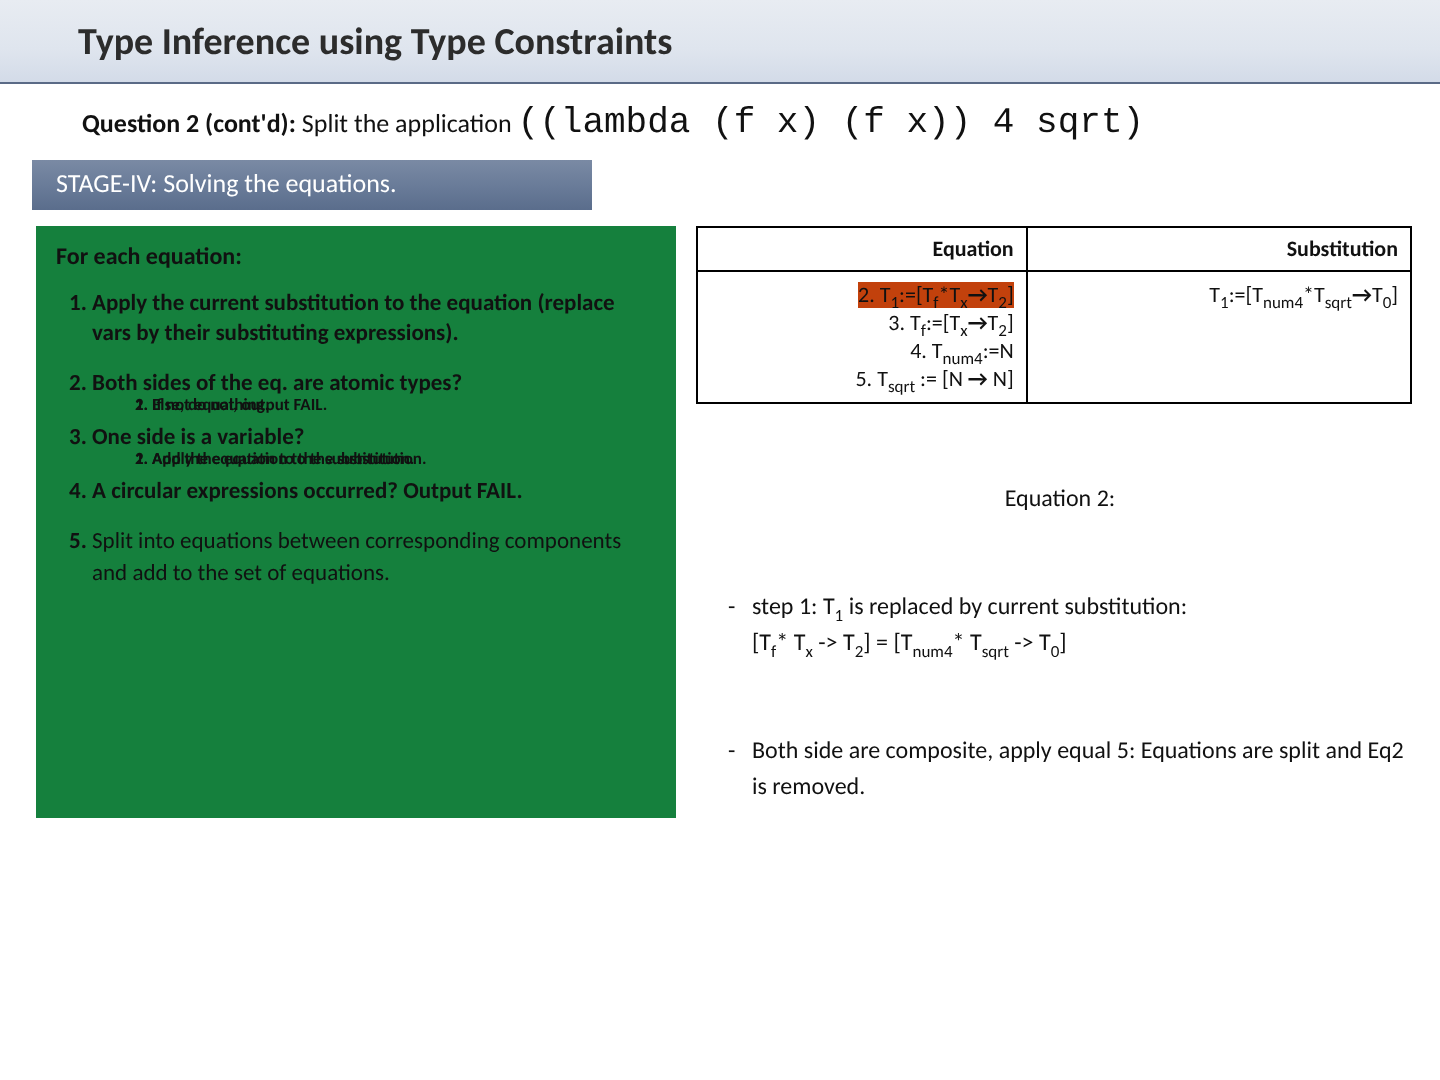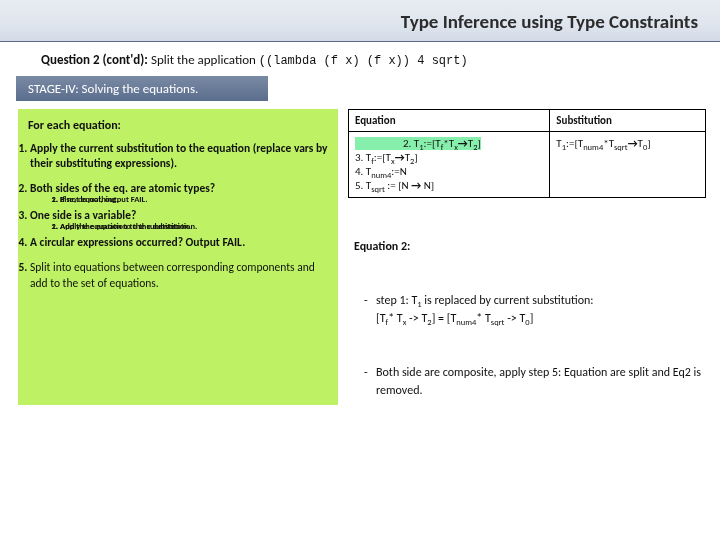--- a/index.html
+++ b/index.html
@@ -8,58 +8,57 @@
     width: 720px;
     height: 540px;
     background: #fff;
     overflow: hidden;
     color: #111;
     position: relative;
   }
   .title-bar {
     background: linear-gradient(to bottom, #e8ecf2 0%, #dfe5ee 60%, #d3dbe8 100%);
     border-bottom: 1px solid #5a6a86;
-    padding: 10px 22px 8px 22px;
-    text-align: right;
+    padding: 10px 22px 8px 39px;
   }
   .title-bar h1 {
     font-size: 19px;
     font-weight: bold;
     color: #2c2c2c;
   }
   .question {
     padding: 10px 22px 8px 22px;
     font-size: 13px;
   }
   .question .label { font-weight: bold; margin-left: 19px; }
-  .question .code { font-family: "Courier New", monospace; font-size: 12px; margin-top: 45px; }
+  .question .code { font-family: "Courier New", monospace; font-size: 18px; margin-top: 45px; }
   .stage-bar {
     background: linear-gradient(to bottom, #7a8aa4 0%, #6a7c99 50%, #5a6d8c 100%);
     color: #fff;
     font-size: 13px;
     padding: 5px 12px;
     margin-left: 16px;
-    width: 252px;
+    width: 280px;
   }
   .cols {
     display: flex;
     padding: 8px 14px 0 18px;
     gap: 10px;
   }
   .left {
     width: 320px;
-    background: #bef264;
+    background: #15803d;
     padding: 8px 10px;
     font-size: 11.5px;
     line-height: 1.38;
   }
   .left .fe { font-weight: bold; margin-bottom: 7px; font-size: 12px; }
   .left ol.main {
     list-style: decimal;
-    margin-left: 2px;
+    margin-left: 18px;
   }
   .left ol.main > li { margin-bottom: 9px; font-weight: bold; }
   .left ol.main > li .txt { font-weight: bold; }
   .left ol.sub {
     list-style: decimal;
     margin-left: 30px;
     font-weight: bold;
     margin-top: 2px;
   }
   .left .nobold { font-weight: normal; }
@@ -68,35 +67,35 @@
     font-size: 11.5px;
   }
   table.eq {
     border-collapse: collapse;
     width: 100%;
     font-size: 11px;
   }
   table.eq th, table.eq td {
     border: 1px solid #000;
     padding: 4px 6px;
-    text-align: left;
+    text-align: right;
     vertical-align: top;
   }
   table.eq th { font-weight: bold; }
   table.eq td .row { display: block; margin: 1px 0; }
   .sub { font-size: 8.5px; vertical-align: sub; line-height: 0; }
   .arrow { font-weight: bold; }
-  .hl { background: #86efac; padding-left: 48px; }
+  .hl { background: #c2410c; }
   .notes {
     margin-top: 40px;
     font-size: 12px;
     padding-left: 6px;
     line-height: 1.45;
   }
-  .notes .head { font-weight: bold; margin-bottom: 1px; }
+  .notes .head { font-weight: normal; margin-bottom: 1px; text-align: center; }
   .notes ul { list-style: none; margin-left: 8px; }
   .notes ul li::before { content: "- "; margin-left: -12px; position: absolute; }
   .notes ul li { position: relative; margin-bottom: 6px; padding-left: 14px; margin-top: 37px; }
 </style>
 </head>
 <body>
 
 <div class="title-bar">
   <h1>Type Inference using Type Constraints</h1>
 </div>
@@ -156,17 +155,17 @@
     </tbody>
       </table>
 
     <div class="notes">
       <div class="head">Equation 2:</div>
       <ul>
         <li>
           step 1: T<span class="sub">1</span> is replaced by current substitution:<br>
           [T<span class="sub">f</span>* T<span class="sub">x</span> -&gt; T<span class="sub">2</span>] = [T<span class="sub">num4</span>* T<span class="sub">sqrt</span> -&gt; T<span class="sub">0</span>]
         </li>
-        <li>Both side are composite, apply step 5: Equation are split and Eq2 is removed.</li>
+        <li>Both side are composite, apply equal 5: Equations are split and Eq2 is removed.</li>
       </ul>
     </div>
   </div>
 </div>
 
 </body></html>

